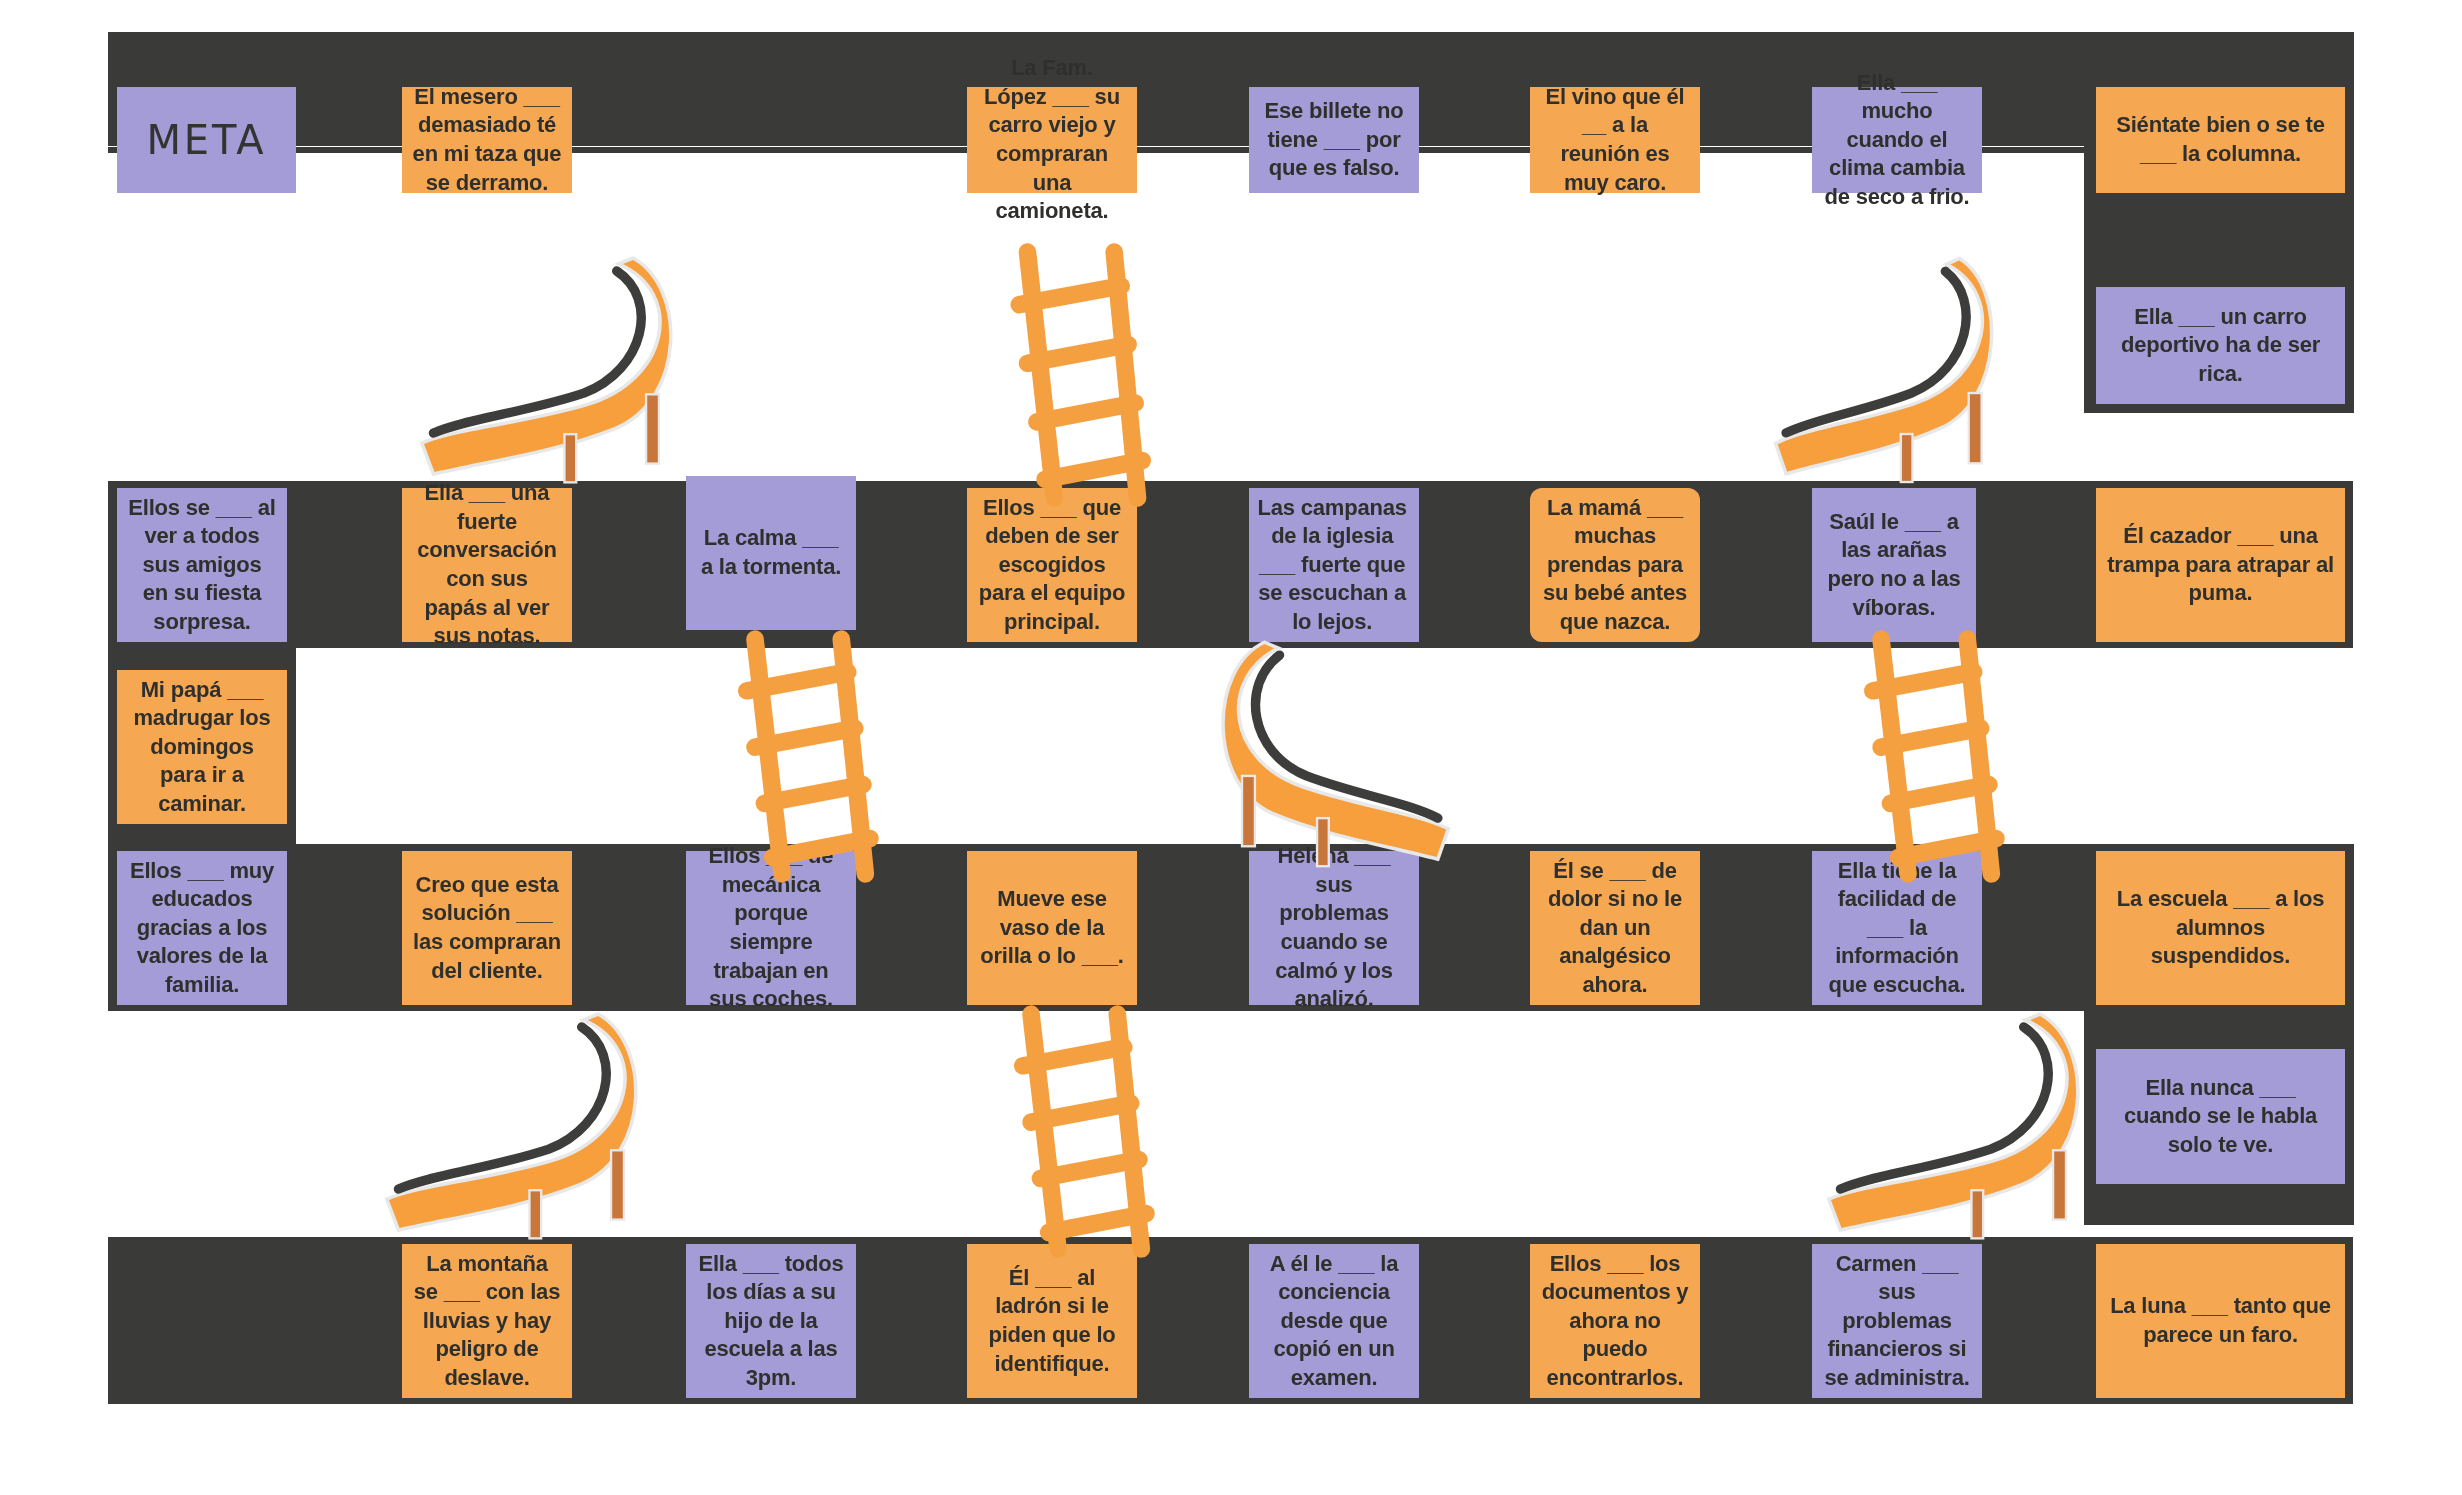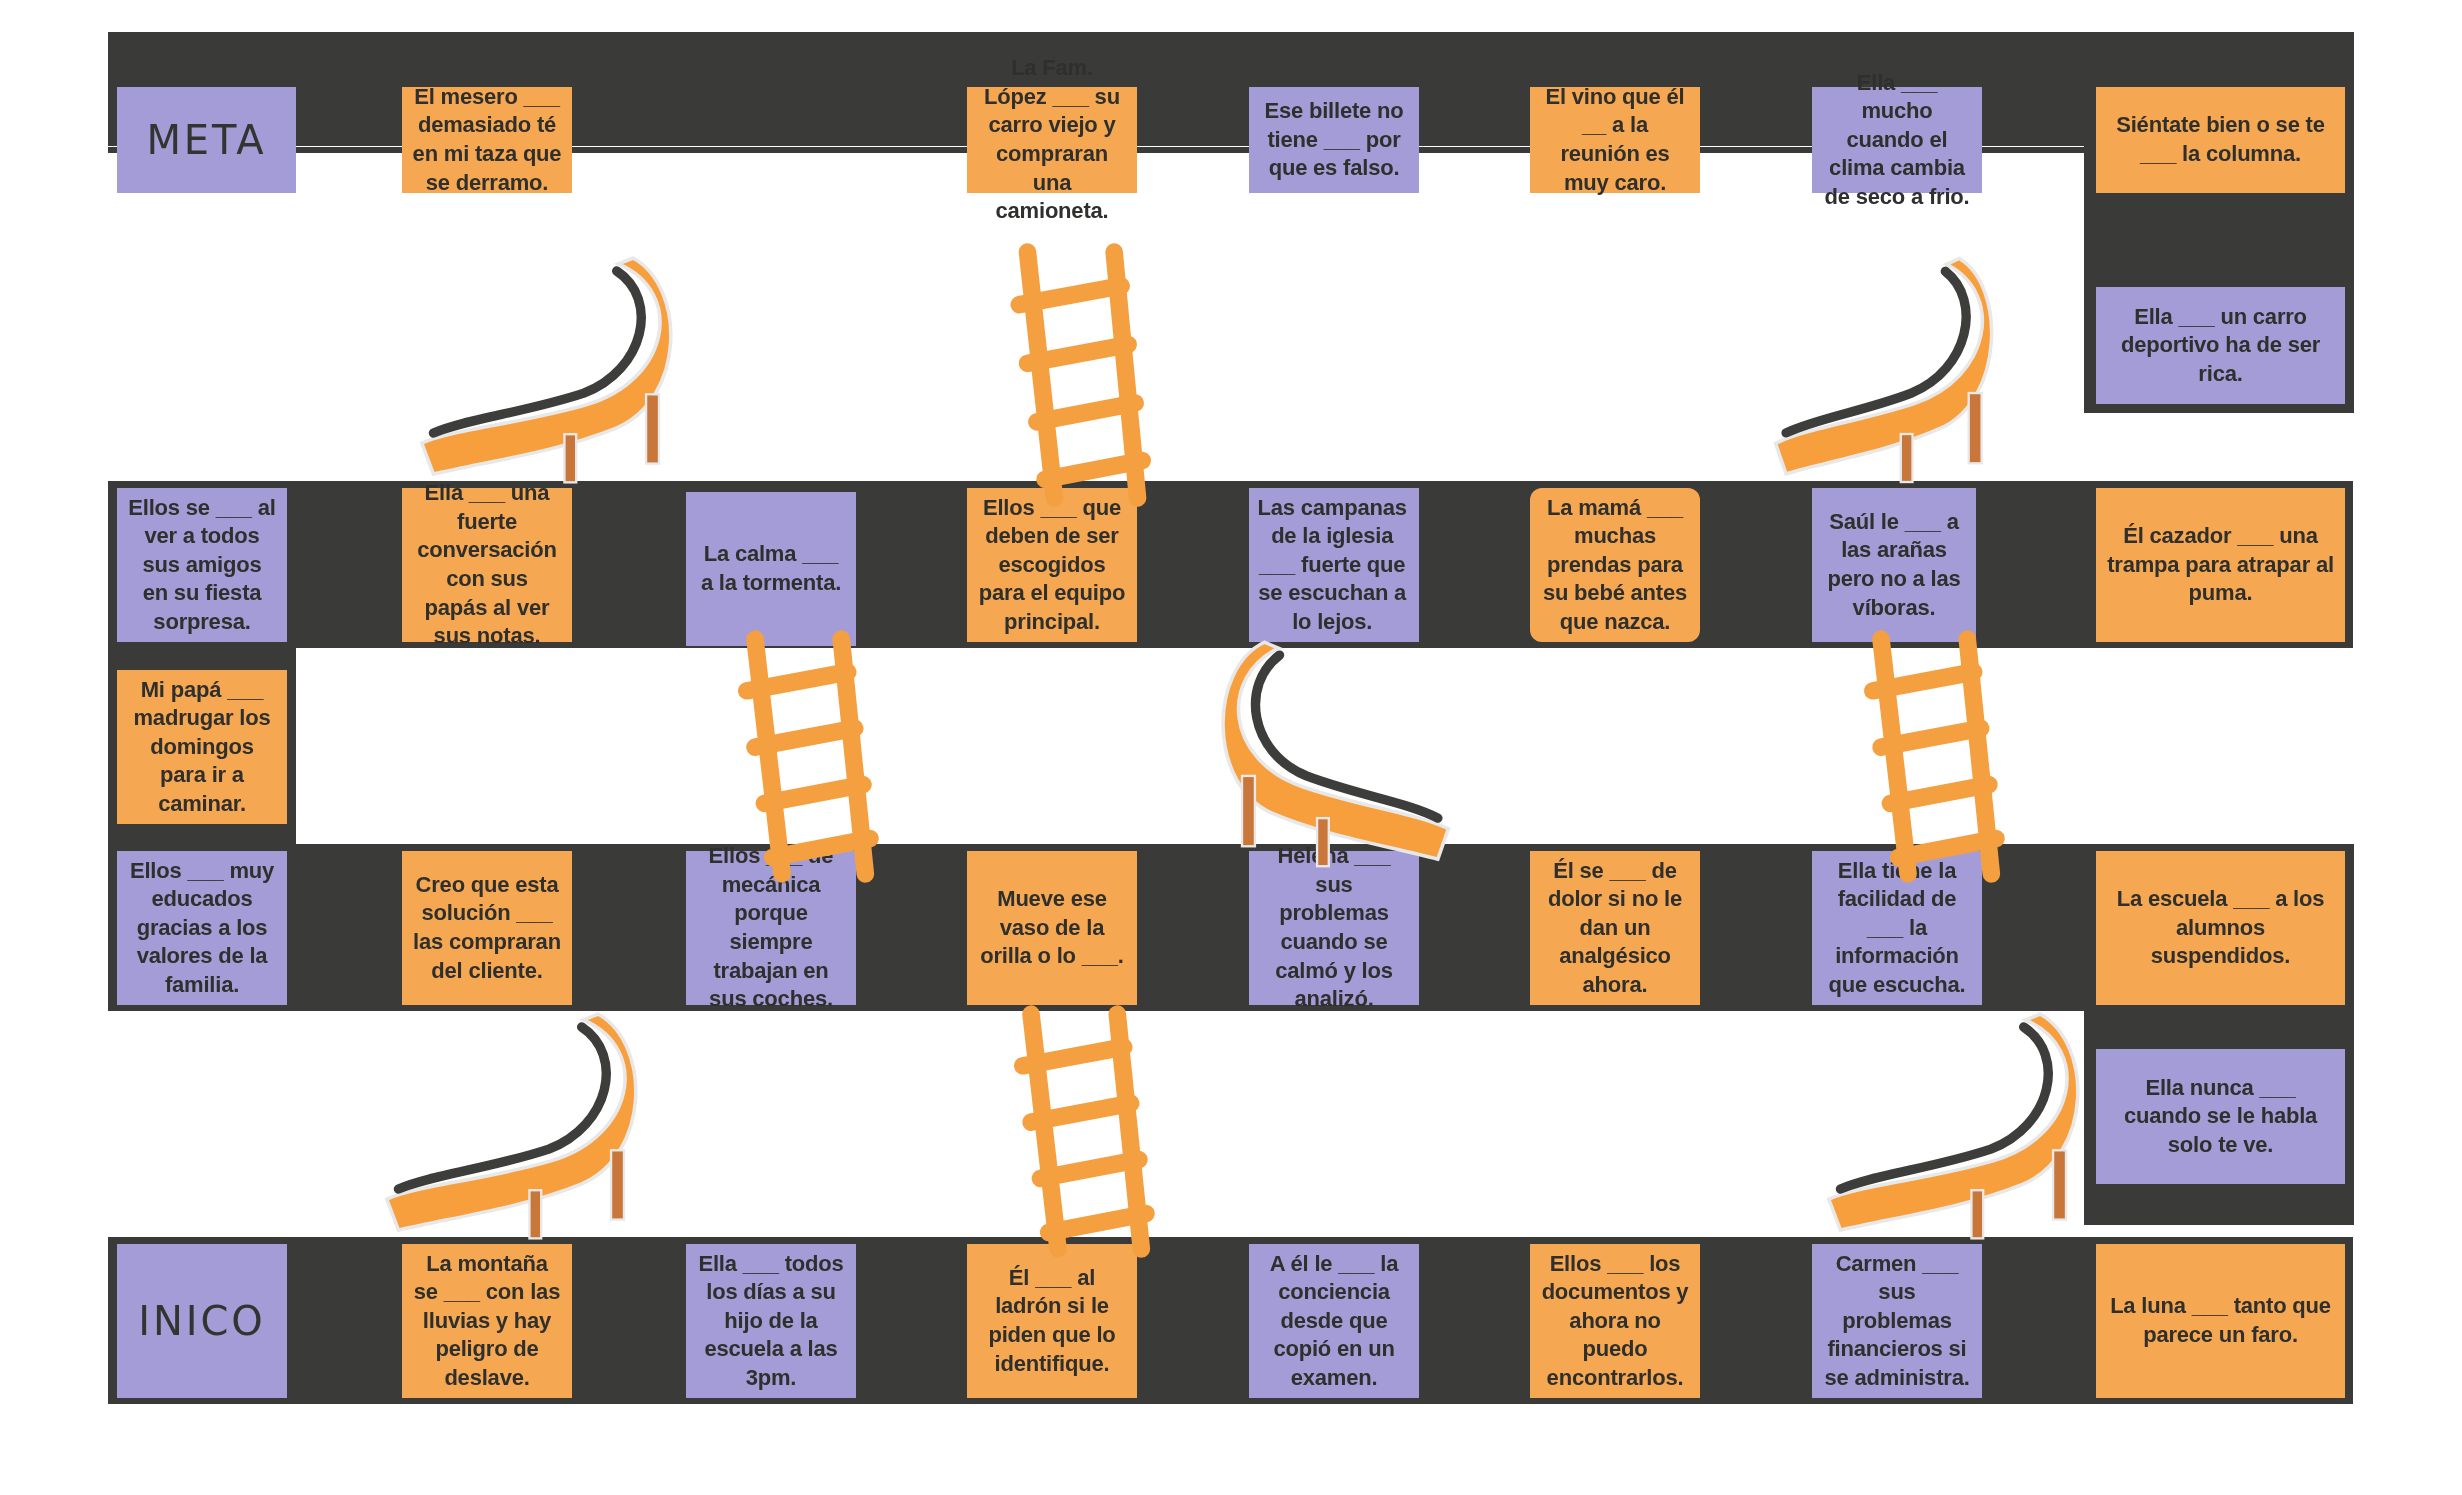--- a/index.html
+++ b/index.html
@@ -87,21 +87,21 @@
   <div class="cell purple" style="left:2096px;top:287px;width:249px;height:117px;">
     <span class="txt">Ella ___ un carro deportivo ha de ser rica.</span>
   </div>
 
   <div class="cell purple" style="left:117px;top:488px;width:170px;height:154px;">
     <span class="txt">Ellos se ___ al ver a todos sus amigos en su fiesta sorpresa.</span>
   </div>
   <div class="cell orange" style="left:402px;top:488px;width:170px;height:154px;">
     <span class="txt">Ella ___ una fuerte conversación con sus papás al ver sus notas.</span>
   </div>
-  <div class="cell purple" style="left:686px;top:492px;width:170px;height:154px;">
+  <div class="cell purple" style="left:686px;top:476px;width:170px;height:154px;">
     <span class="txt">La calma ___ a la tormenta.</span>
   </div>
   <div class="cell orange" style="left:967px;top:488px;width:170px;height:154px;">
     <span class="txt">Ellos ___ que deben de ser escogidos para el equipo principal.</span>
   </div>
   <div class="cell purple" style="left:1249px;top:488px;width:170px;height:154px;padding-left:7px;">
     <span class="txt">Las campanas de la iglesia ___ fuerte que se escuchan a lo lejos.</span>
   </div>
   <div class="cell orange" style="left:1530px;top:488px;width:170px;height:154px;border-radius:12px;">
     <span class="txt">La mamá ___ muchas prendas para su bebé antes que nazca.</span>
@@ -139,23 +139,20 @@
     <span class="txt">Ella tiene la facilidad de ___ la información que escucha.</span>
   </div>
   <div class="cell orange" style="left:2096px;top:851px;width:249px;height:154px;">
     <span class="txt">La escuela ___ a los alumnos suspendidos.</span>
   </div>
 
   <div class="cell purple" style="left:2096px;top:1049px;width:249px;height:135px;">
     <span class="txt">Ella nunca ___ cuando se le habla solo te ve.</span>
   </div>
 
-  <div class="cell purple marker" style="left:117px;top:1244px;width:170px;height:154px;">
-    <span class="txt">INICO</span>
-  </div>
   <div class="cell orange" style="left:402px;top:1244px;width:170px;height:154px;">
     <span class="txt">La montaña se ___ con las lluvias y hay peligro de deslave.</span>
   </div>
   <div class="cell purple" style="left:686px;top:1244px;width:170px;height:154px;">
     <span class="txt">Ella ___ todos los días a su hijo de la escuela a las 3pm.</span>
   </div>
   <div class="cell orange" style="left:967px;top:1244px;width:170px;height:154px;">
     <span class="txt">Él ___ al ladrón si le piden que lo identifique.</span>
   </div>
   <div class="cell purple" style="left:1249px;top:1244px;width:170px;height:154px;">

